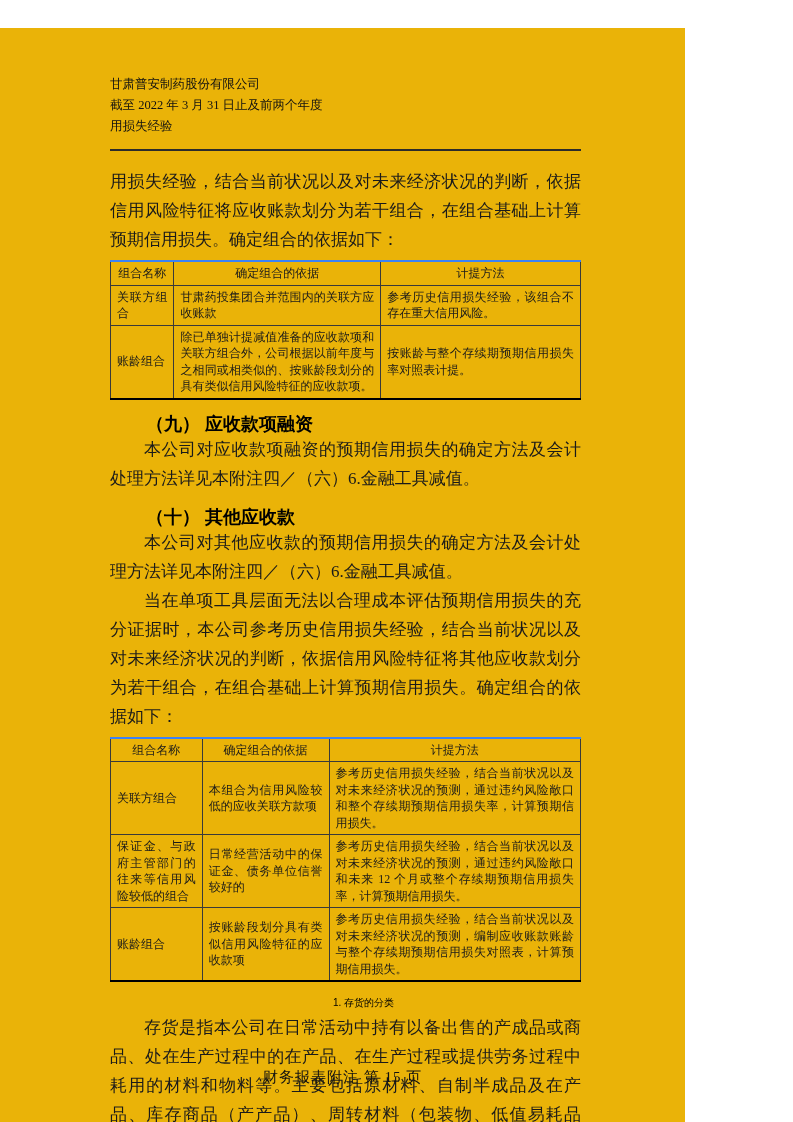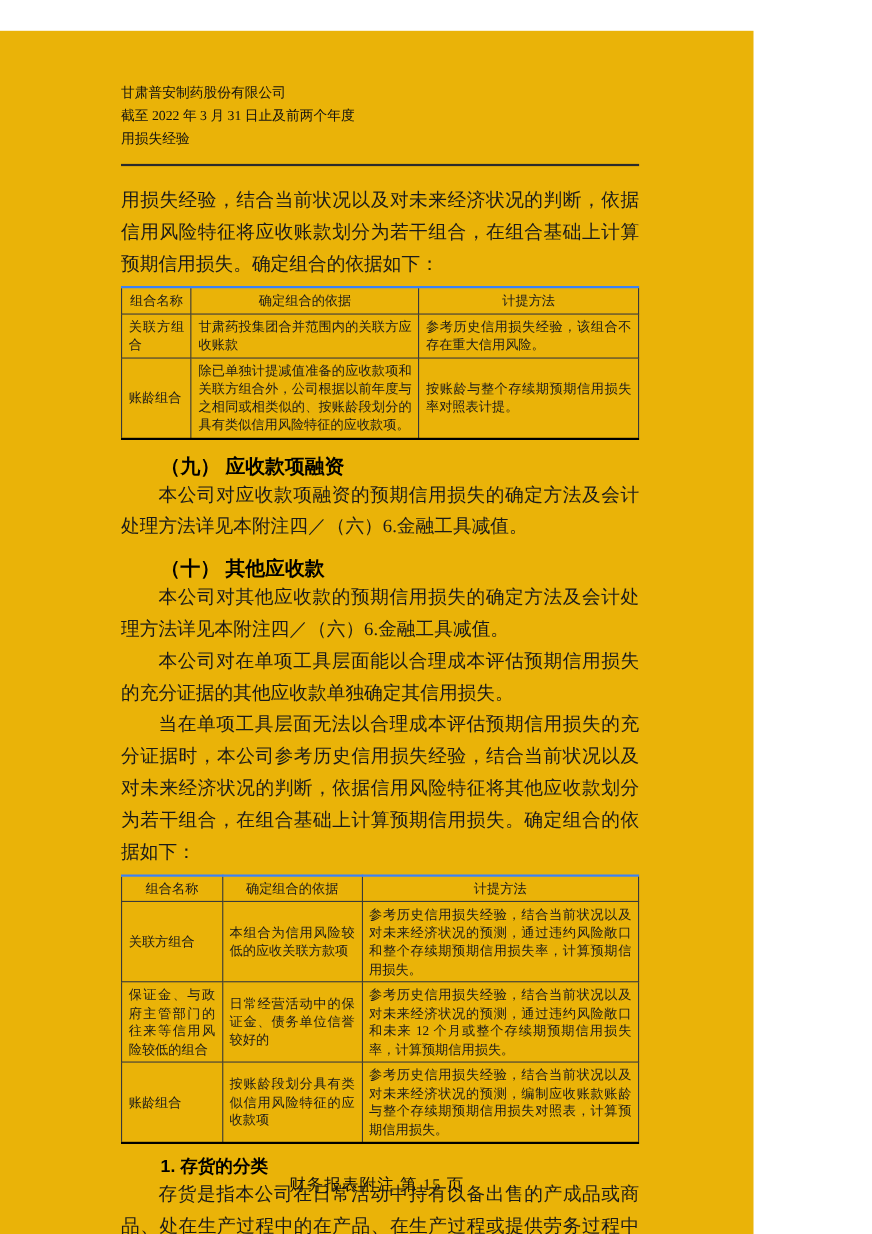--- a/index.html
+++ b/index.html
@@ -75,26 +75,27 @@
   .t2-col3 { width: 53.5%; }
   h3.section-heading {
     font-size: 18px;
     font-weight: bold;
     font-family: "Liberation Sans", "DejaVu Sans", sans-serif;
     color: #000;
     margin: 14px 0 0 36px;
     line-height: 21px;
   }
   h4.sub-heading {
-    font-size: 16px;
-    font-weight: bold;
+    font-size: 10px;
+    font-weight: normal;
     font-family: "Liberation Sans", "DejaVu Sans", sans-serif;
     color: #000;
     margin: 10px 0 0 36px;
     line-height: 21px;
+    text-align: center;
   }
   .after-heading { margin-top: 7px; }
   .footer {
     position: absolute;
     left: 0;
     right: 0;
     top: 1040px;
     text-align: center;
     font-size: 15px;
     color: #111;
@@ -141,21 +142,20 @@
           <td>按账龄与整个存续期预期信用损失率对照表计提。</td>
         </tr>
       </tbody>
     </table>
 
     <h3 class="section-heading">（九） 应收款项融资</h3>
     <p class="body indent after-heading">本公司对应收款项融资的预期信用损失的确定方法及会计处理方法详见本附注四／（六）6.金融工具减值。</p>
 
     <h3 class="section-heading">（十） 其他应收款</h3>
     <p class="body indent after-heading">本公司对其他应收款的预期信用损失的确定方法及会计处理方法详见本附注四／（六）6.金融工具减值。</p>
-    <p class="body indent">本公司对在单项工具层面能以合理成本评估预期信用损失的充分证据的其他应收款单独确定其信用损失。</p>
     <p class="body indent">当在单项工具层面无法以合理成本评估预期信用损失的充分证据时，本公司参考历史信用损失经验，结合当前状况以及对未来经济状况的判断，依据信用风险特征将其他应收款划分为若干组合，在组合基础上计算预期信用损失。确定组合的依据如下：</p>
 
     <table class="doc-table">
       <colgroup>
         <col class="t2-col1">
           <col class="t2-col2">
           <col class="t2-col3">
       </colgroup>
       <thead>
         <tr>

